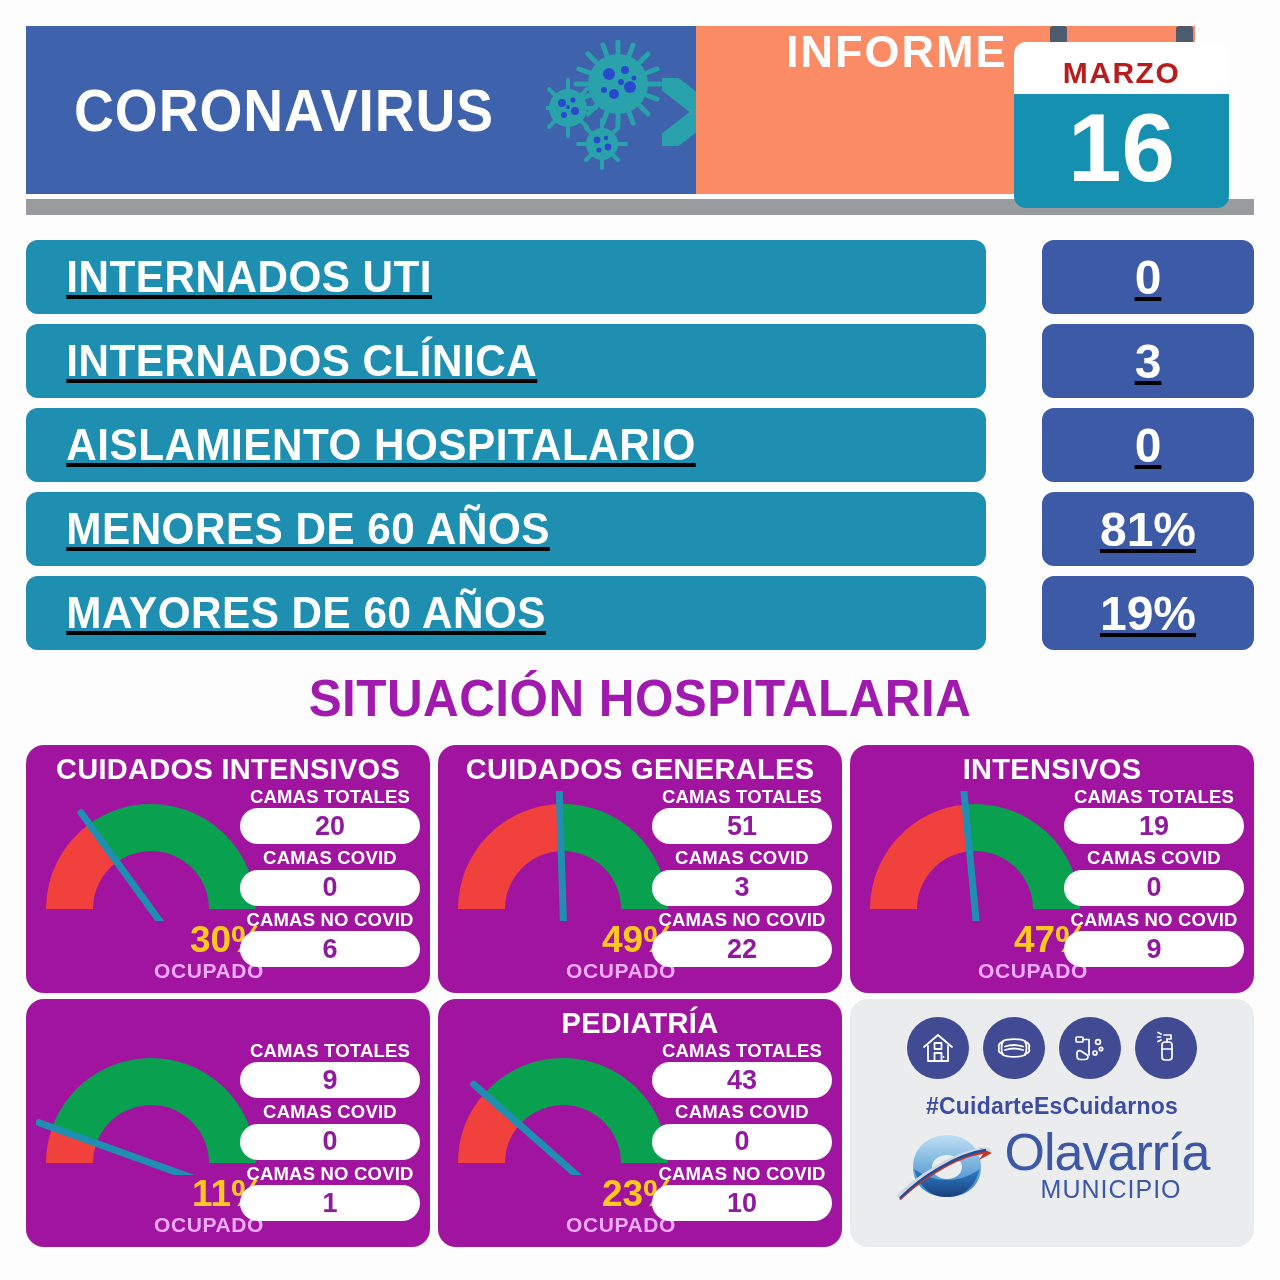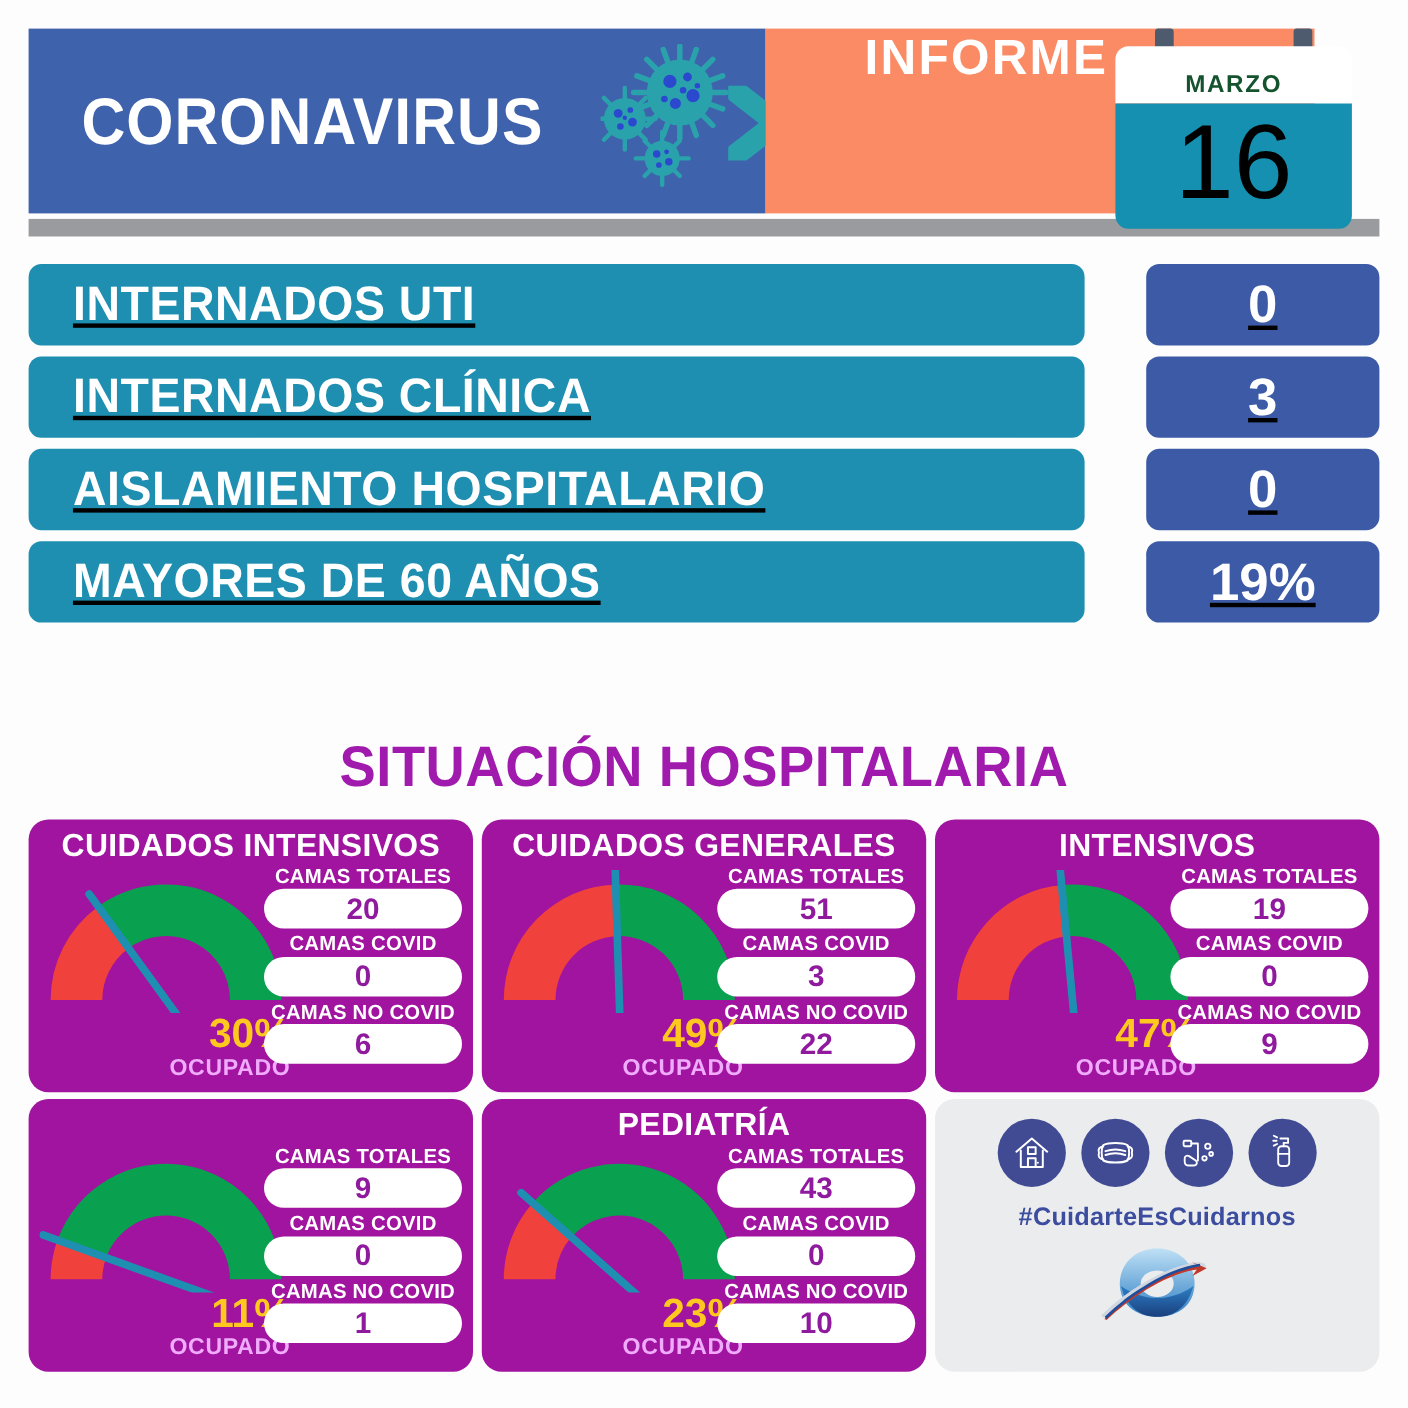--- a/index.html
+++ b/index.html
@@ -51,30 +51,30 @@
   
   .calendar{
     position:absolute;left:1014px;top:26px;width:215px;height:182px;z-index:20;
   }
   .cal-top{
     position:absolute;left:0;top:16px;width:215px;height:52px;
     background:#ffffff;border-radius:12px 12px 0 0;
     display:flex;align-items:flex-end;justify-content:center;
   }
   .cal-month{
-    color:#14532d;font-size:22px;font-weight:bold;letter-spacing:1.5px;
+    color:#b91c1c;font-size:30px;font-weight:bold;letter-spacing:1.5px;
     padding-bottom:4px;
   }
   .cal-body{
     position:absolute;left:0;top:68px;width:215px;height:114px;
     background:#1690b0;border-radius:0 0 12px 12px;
     display:flex;align-items:center;justify-content:center;
   }
   .cal-day{
-    color:#000000;font-size:96px;font-weight:normal;line-height:0.86;
+    color:#ffffff;font-size:96px;font-weight:bold;line-height:0.86;
     margin-top:-6px;
   }
   .cal-ring{position:absolute;width:17px;height:38px;background:#4e5a6e;border-radius:3px;top:0;}
   .cal-ring.a{left:36px;}
   .cal-ring.b{left:162px;}
 
   
   .stats{position:absolute;left:26px;top:240px;width:1228px;}
   .statrow{
     display:flex;align-items:center;height:74px;margin-bottom:10px;text-decoration:underline;
@@ -276,20 +276,24 @@
       <div class="stat-label">INTERNADOS UTI</div>
       <div class="stat-value">0</div>
     </div>
     <div class="statrow">
       <div class="stat-label">INTERNADOS CLÍNICA</div>
       <div class="stat-value">3</div>
     </div>
     <div class="statrow">
       <div class="stat-label">AISLAMIENTO HOSPITALARIO</div>
       <div class="stat-value">0</div>
+    </div>
+    <div class="statrow">
+      <div class="stat-label">MENORES DE 60 AÑOS</div>
+      <div class="stat-value">81%</div>
     </div>
     <div class="statrow">
       <div class="stat-label">MAYORES DE 60 AÑOS</div>
       <div class="stat-value">19%</div>
     </div>
   </div>
 
   <div class="sect-title">SITUACIÓN HOSPITALARIA</div>
 
   <div class="grid">
@@ -446,17 +450,21 @@
                 <stop offset="100%" stop-color="#1b3f7e"></stop>
             </linearGradient>
           </defs>
           <path d="M52 8 C72 8 86 22 86 40 C86 58 72 70 52 70 C32 70 18 58 18 40 C18 22 32 8 52 8 Z" fill="url(#gA)"></path>
           <path d="M19 42 C24 60 36 70 52 70 C68 70 80 60 85 42 C74 50 62 53 52 53 C42 53 30 50 19 42 Z" fill="url(#gB)"></path>
           <ellipse cx="52" cy="40" rx="15" ry="12" fill="#ebecee"></ellipse>
           <path d="M2 70 C22 50 58 26 88 22 C92 21.5 95 23 95 25" fill="none" stroke="#d0d7e0" stroke-width="3"></path>
           <path d="M4 72 C24 52 60 28 90 24 L83 20 L97 26 L84 33 L88 27 C60 31 26 54 6 73 Z" fill="#c0392b"></path>
           <path d="M5 71 C25 51 61 27 91 23" fill="none" stroke="#1f4e9c" stroke-width="2.4"></path>
         </svg>
+        <div class="brand-text">
+          <div class="brand-name">Olavarría</div>
+          <div class="brand-sub">MUNICIPIO</div>
+        </div>
       </div>
     </div>
 
   </div>
 </div>
 
 </body></html>

